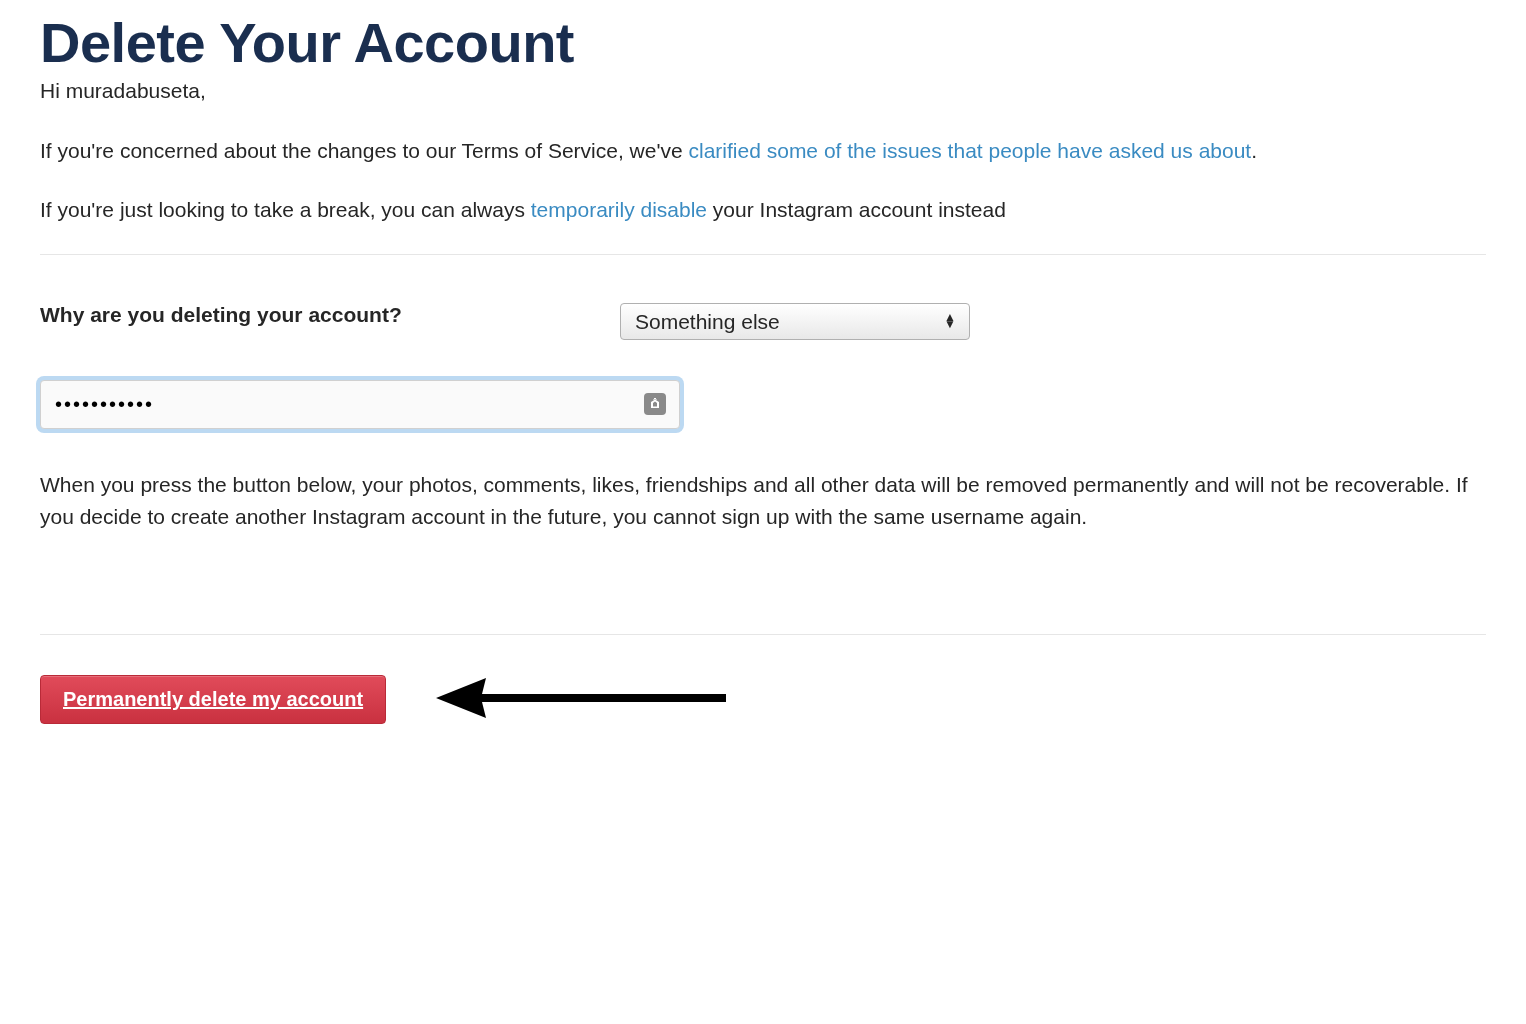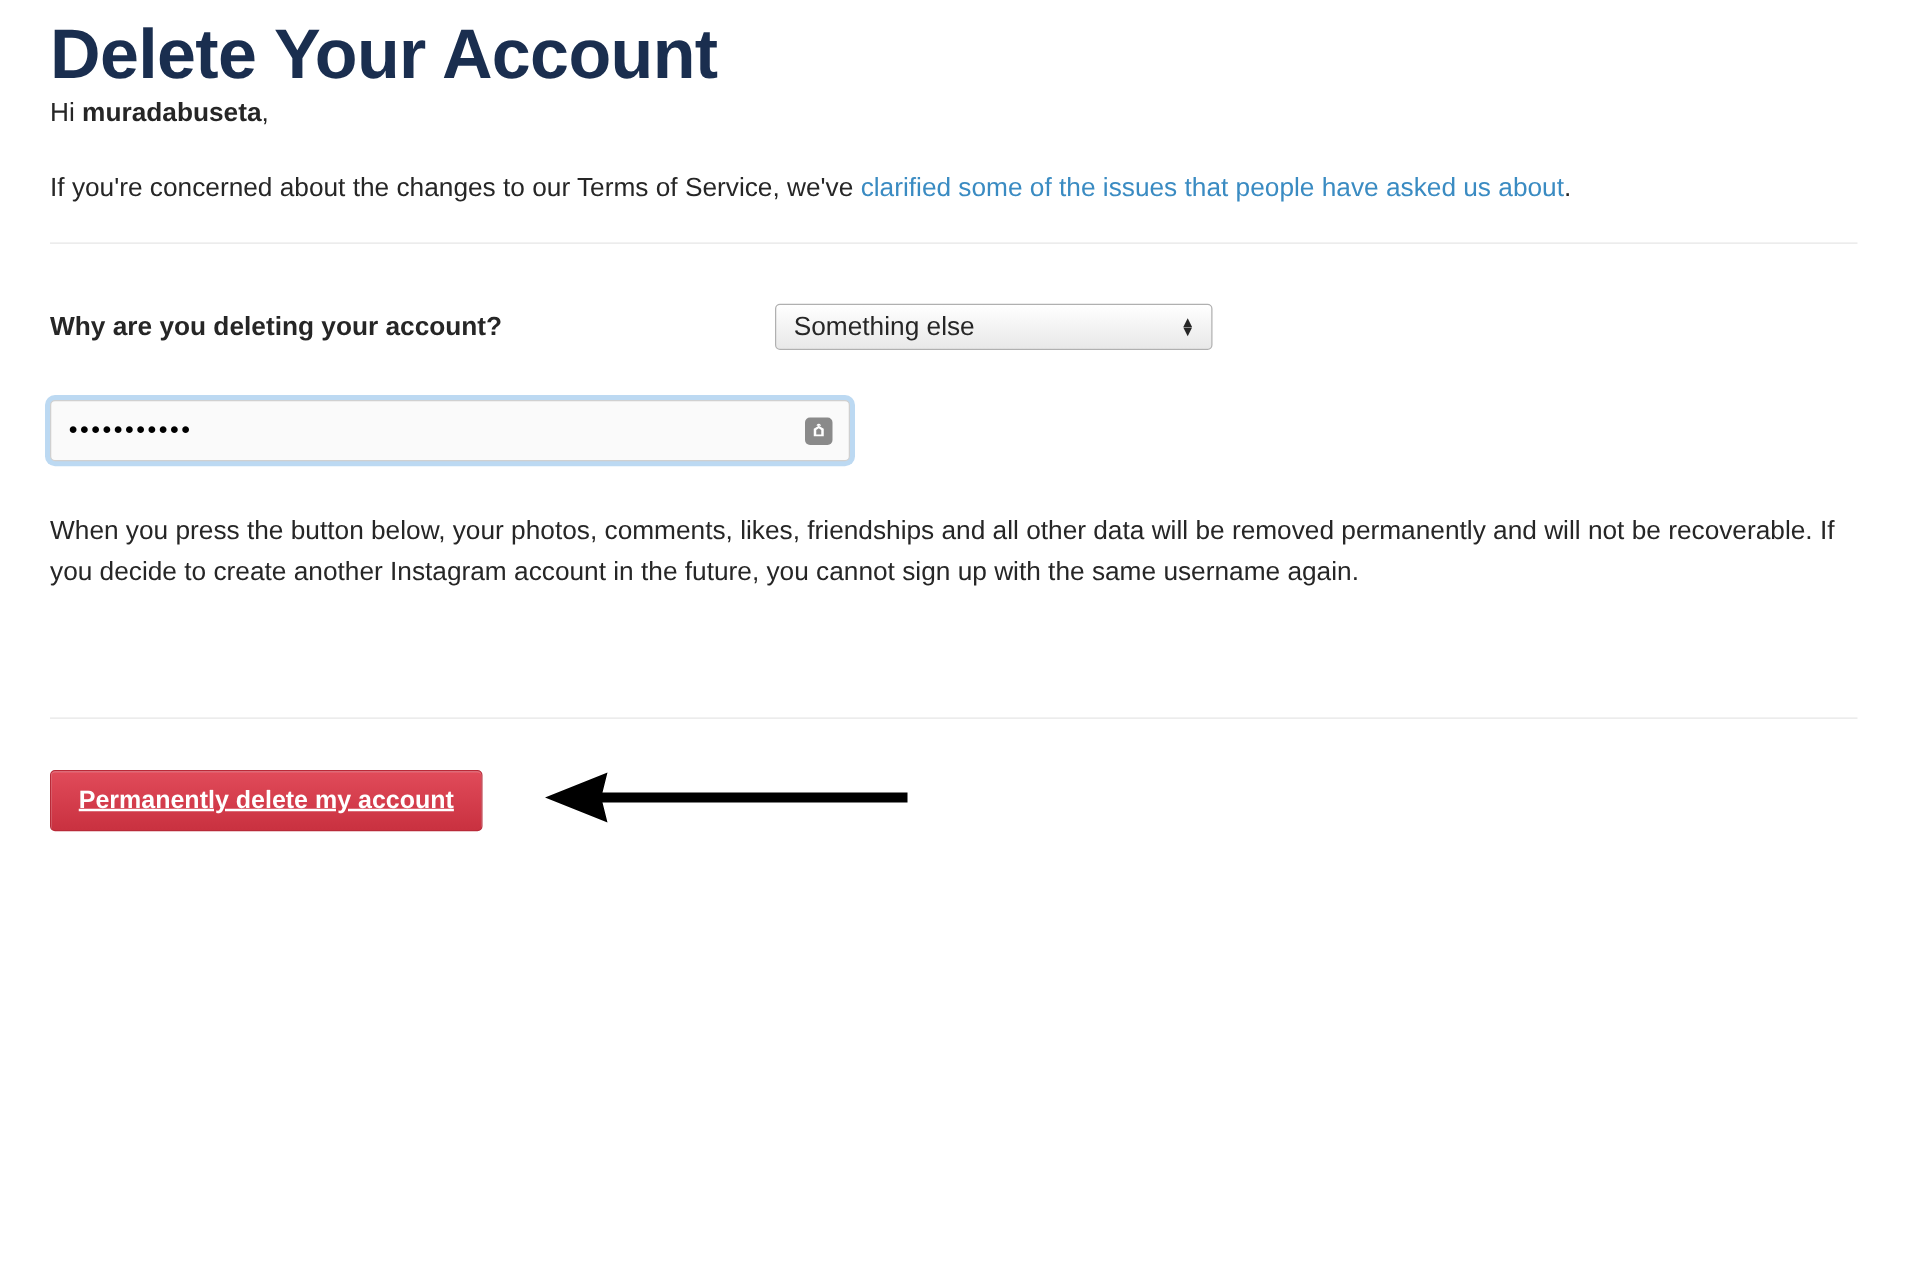--- a/index.html
+++ b/index.html
@@ -21,35 +21,34 @@
       letter-spacing: -0.5px;
       margin-top: 10px;
     }
     .intro p {
       font-size: 21px;
       color: #262626;
       line-height: 1.5;
       margin-bottom: 28px;
     }
     .intro .username {
-      font-weight: 700;
+      font-weight: 400;
     }
     .link {
       color: #3a8bc2;
       text-decoration: none;
       cursor: pointer;
     }
     .divider {
       border: none;
       border-top: 1px solid #e6e6e6;
       margin: 28px 0 48px 0;
     }
     .form-row {
       display: flex;
-      align-items: center;
       margin-bottom: 40px;
     }
     .form-label {
       width: 580px;
       font-size: 21px;
       font-weight: 700;
       color: #262626;
       flex-shrink: 0;
     }
     .select-wrapper {
@@ -151,20 +150,23 @@
 <body>
 
 <h1 class="page-title">Delete Your Account</h1>
 
 <div class="intro">
   <p>
     <span>Hi </span><span class="username">muradabuseta</span><span>,</span>
   </p>
   <p>
     <span>If you're concerned about the changes to our Terms of Service, we've </span><a class="link">clarified some of the issues that people have asked us about</a><span>.</span>
+  </p>
+  <p>
+    <span>If you're just looking to take a break, you can always </span><a class="link">temporarily disable</a><span> your Instagram account instead</span>
   </p>
 </div>
 
 <hr class="divider">
 
 <div class="form-row">
   <div class="form-label">Why are you deleting your account?</div>
   <div class="select-wrapper">
     <select class="reason-select">
       <option>Something else</option>

